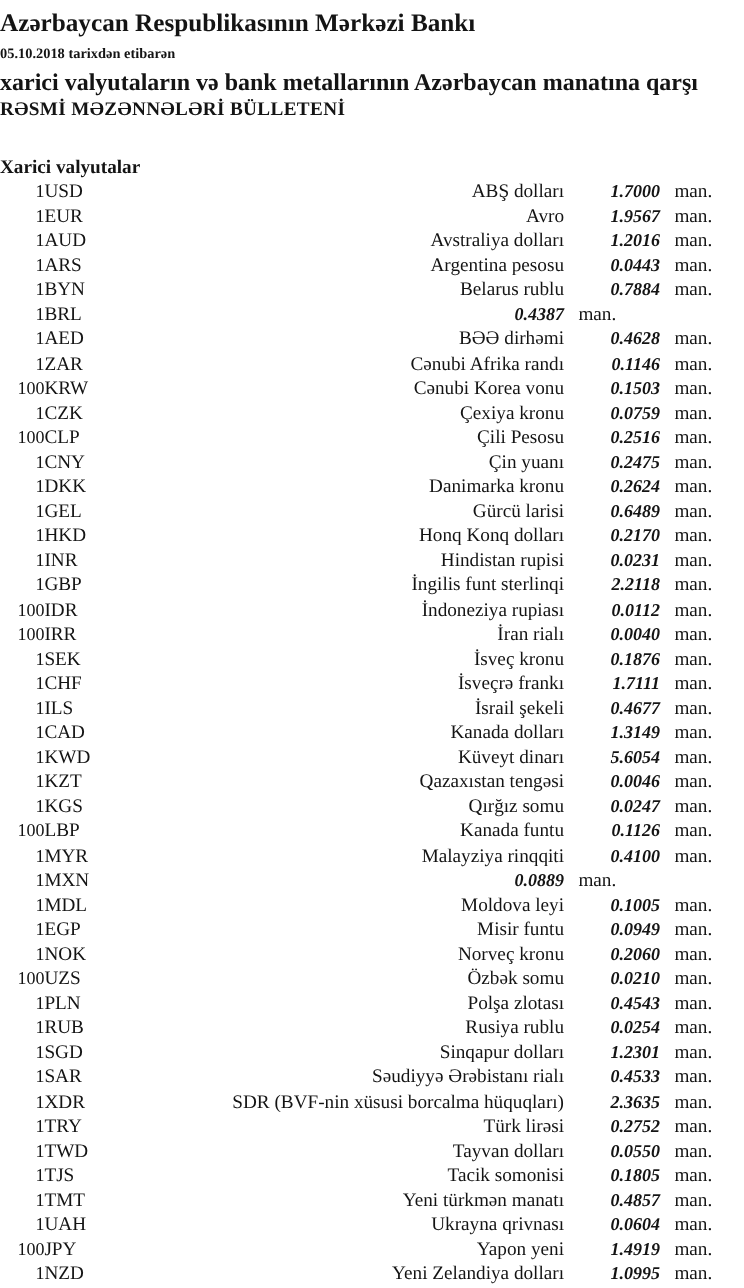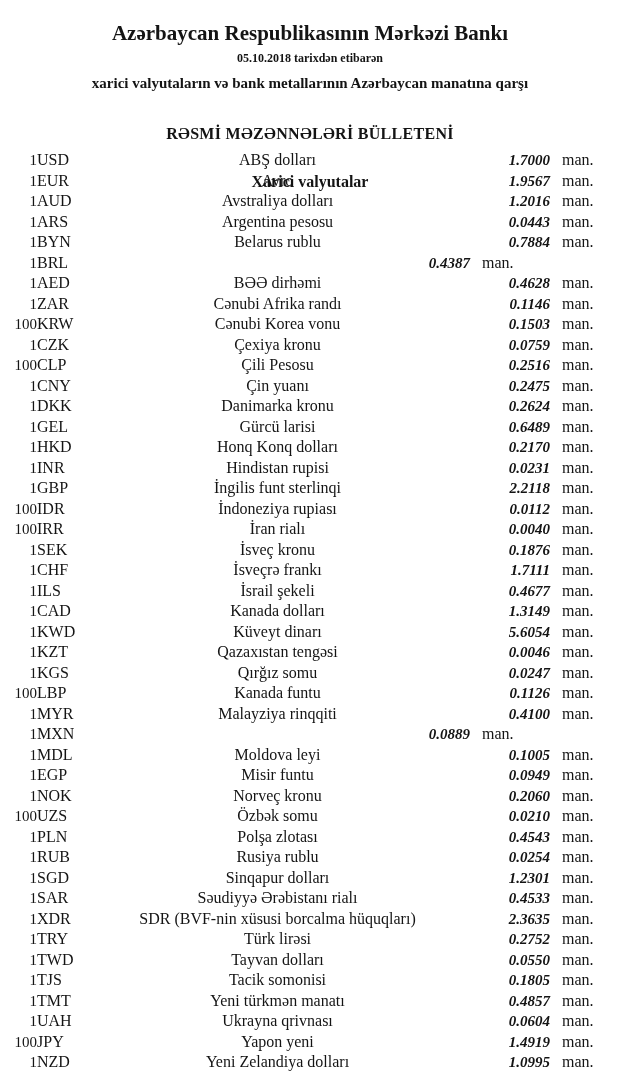--- a/index.html
+++ b/index.html
@@ -9,65 +9,63 @@
     height: 1073px;
     margin: 0 auto;
     background: #ffffff;
     color: #141414;
     font-family: "Liberation Serif", "DejaVu Serif", serif;
     overflow: hidden;
   }
   header {
     height: 150px;
     box-sizing: border-box;
-    padding-top: 20px;
-    text-align: center;
+    padding-top: 6px;
   }
   .bank-title {
     font-size: 21px;
     line-height: 26px;
     font-weight: bold;
     margin: 0;
   }
   .date-line {
     font-size: 12px;
     line-height: 25px;
     font-weight: bold;
   }
   .subject-line {
-    font-size: 15px;
+    font-size: 20px;
     line-height: 24px;
     font-weight: bold;
   }
   .bulletin-title {
     font-size: 16px;
     line-height: 22px;
     font-weight: bold;
     letter-spacing: 0.3px;
-    margin-top: 28px;
   }
   .section-title {
     font-size: 16px;
     line-height: 20px;
     font-weight: bold;
     margin-top: 27px;
   }
   .rates { width: 620px; }
   .row {
     display: grid;
     grid-template-columns: 37px 48px 385px 80px 58px;
     height: 20.51px;
     line-height: 20.51px;
     font-size: 16px;
     box-sizing: border-box;
     padding-right: 12px;
   }
   .cell-qty   { text-align: right;  font-size: 15px; }
   .cell-code  { }
-  .cell-name  { text-align: center; white-space: nowrap; overflow: hidden; }
+  .cell-name  { text-align: right; white-space: nowrap; overflow: hidden; }
   .cell-rate  {
     text-align: right;
     font-weight: bold;
     font-style: italic;
     font-size: 15px;
   }
   .cell-unit  {
     text-align: left;
     box-sizing: border-box;
     padding-left: 12px;

